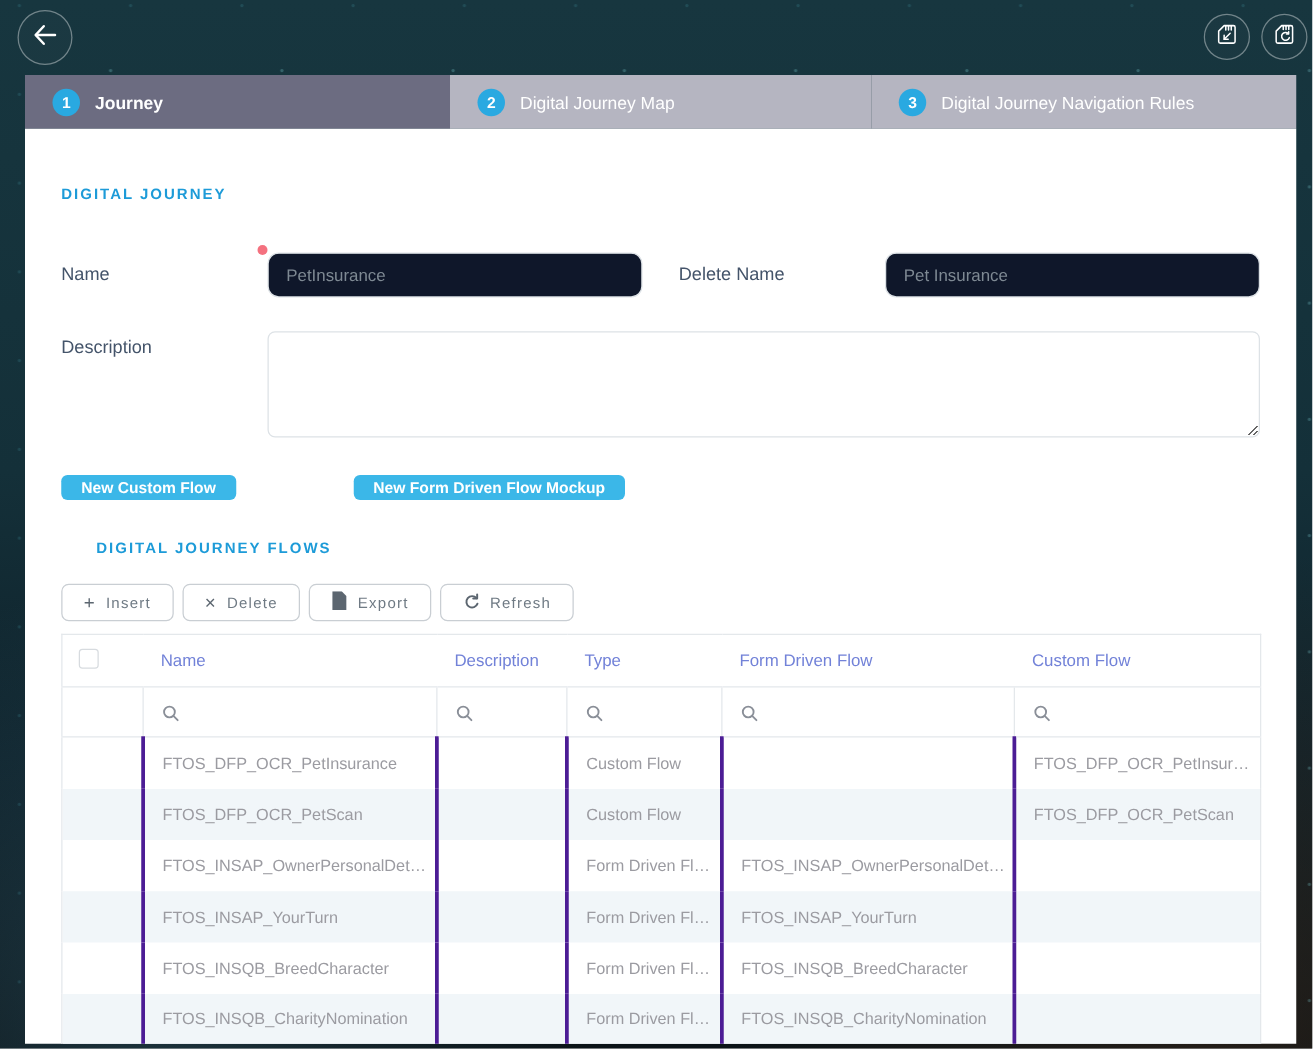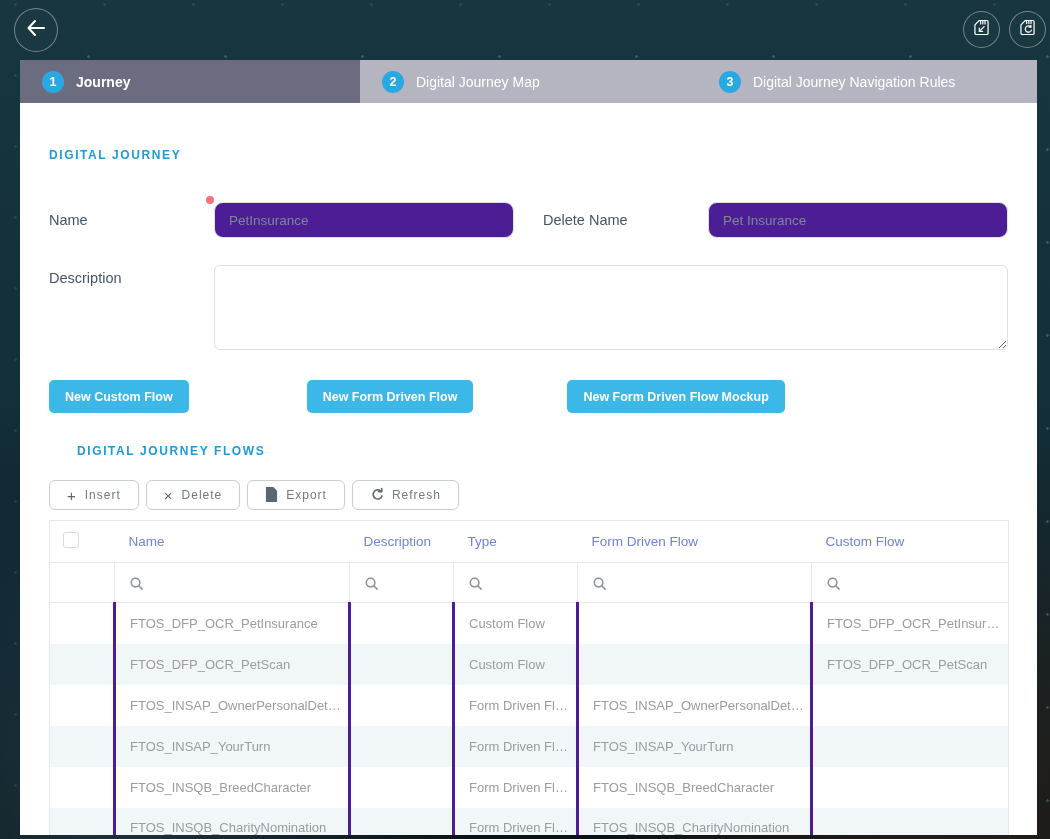--- a/index.html
+++ b/index.html
@@ -44,29 +44,29 @@
   .h-flows { margin-top:31px;margin-left:28px; }
 
   
   .field-row { display:flex; align-items:center; margin-top:40px; }
   .f-label { color:#44546a; font-size:14.5px; }
   .lbl-name { width:165px; }
   .lbl-display { width:165px; margin-left:29px; padding-left:0; }
   .input-wrap { position:relative; width:300px; }
   .req-dot { position:absolute; left:-8px; top:-6px; width:8px; height:8px; border-radius:50%; background:#f4717f; }
   .text-input { width:300px; height:36px; border:1px solid #dde2e6; border-radius:9px;
-    background:#4c1d95; color:#7e8993; font-size:13.5px; padding:0 14px; outline:none; }
+    background:#0f172a; color:#7e8993; font-size:13.5px; padding:0 14px; outline:none; }
   .desc-row { display:flex; align-items:flex-start; margin-top:27px; }
   .desc-row .f-label { padding-top:5px; }
   .textarea { width:795px; height:85px; border:1px solid #dde2e6; border-radius:6px; background:#fff;
     color:#7e8993; font-size:13.5px; padding:8px 12px; resize:both; outline:none; }
 
   
   .actions-row { display:flex; margin-top:30px; }
-  .cyan-btn { height:33px; background:#3bb7e8; color:#fff; border:none; border-radius:5px;
+  .cyan-btn { height:20px; background:#3bb7e8; color:#fff; border:none; border-radius:5px;
     font-weight:bold; font-size:12.5px; padding:1px 16px; cursor:pointer; font-family:inherit; }
   .ab-2 { margin-left:118px; }
   .ab-3 { margin-left:94px; }
 
   
   .toolbar { display:flex; gap:7px; margin-top:22px; }
   .tool-btn { height:30px; background:#fff; border:1px solid #c9ced3; border-radius:6px;
     color:#6f7a84; font-size:12px; letter-spacing:1px; display:flex; align-items:center; gap:8px;
     padding:0 17px; cursor:pointer; font-family:inherit; }
   .tool-glyph { font-size:15px; color:#5c6670; line-height:1; }
@@ -161,21 +161,20 @@
         </div>
       </div>
 
       <div class="desc-row">
         <div class="f-label lbl-name">Description</div>
         <textarea class="textarea" style=""></textarea>
       </div>
 
       <div class="actions-row">
         <button class="cyan-btn ab-1">New Custom Flow</button>
-        <button class="cyan-btn ab-2">New Form Driven Flow</button>
         <button class="cyan-btn ab-3">New Form Driven Flow Mockup</button>
       </div>
 
       <div class="section-heading h-flows">DIGITAL JOURNEY FLOWS</div>
 
       <div class="toolbar">
         <button class="tool-btn">
           <span class="tool-glyph">+</span>
           <span>Insert</span>
         </button>

